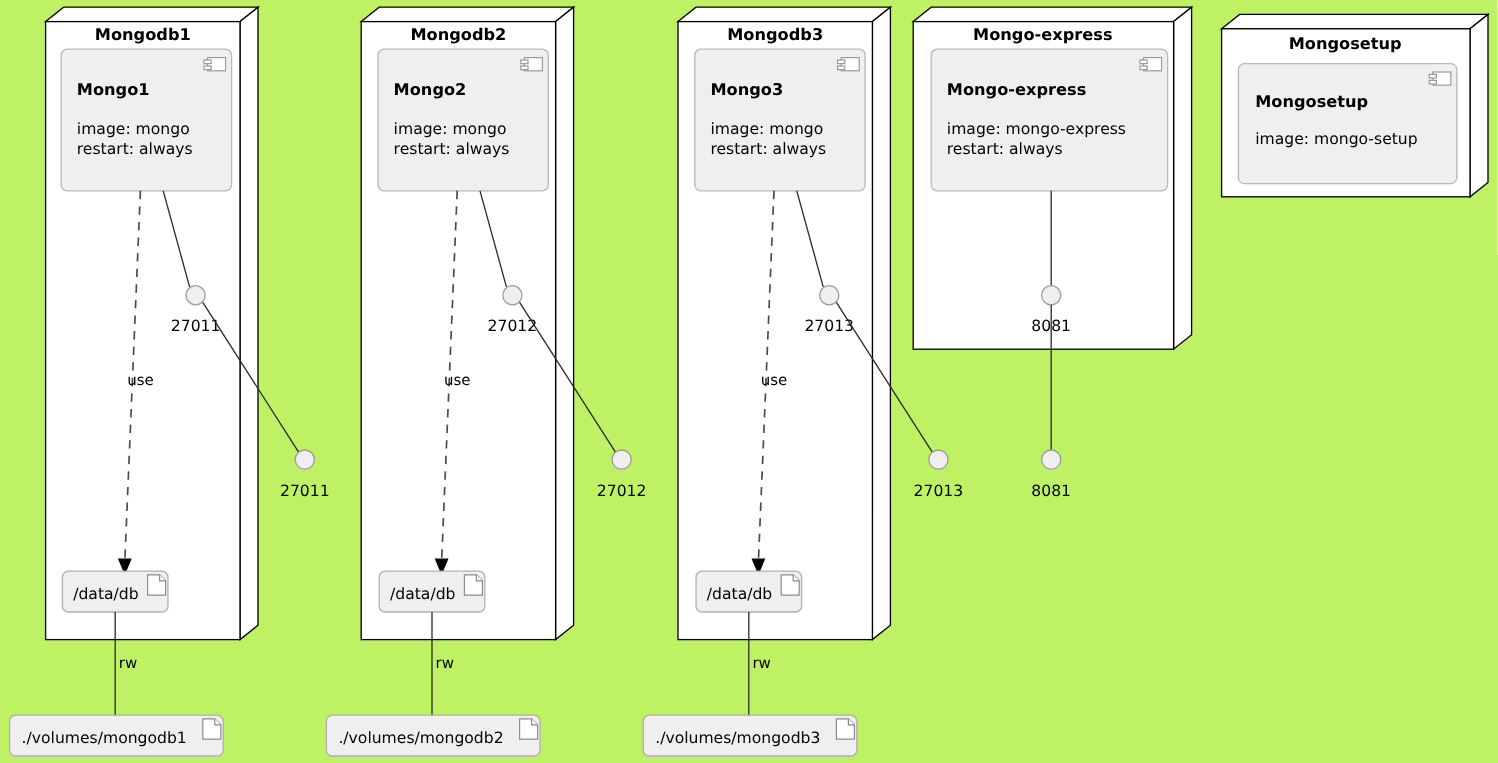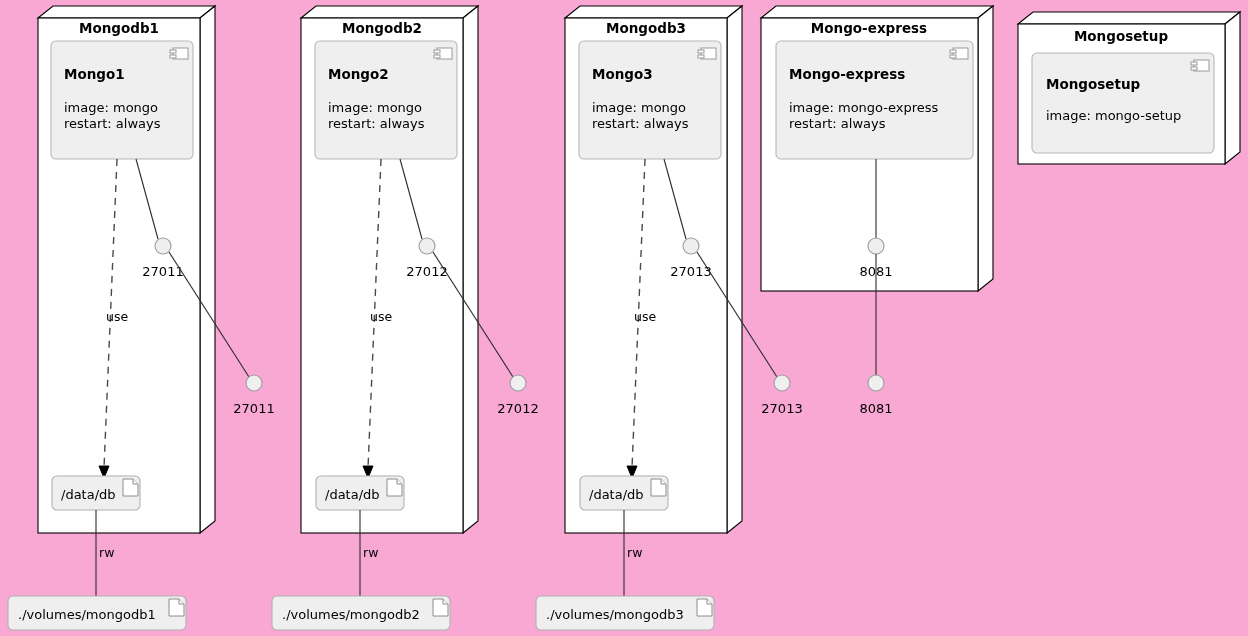--- a/index.html
+++ b/index.html
@@ -8,21 +8,21 @@
     padding: 0;
     background: #ffffff;
   }
   body {
     font-family: "DejaVu Sans", "Liberation Sans", sans-serif;
   }
   #canvas {
     position: relative;
     width: 1248px;
     height: 636px;
-    background: #f9a8d4;
+    background: #bef264;
     overflow: hidden;
   }
   #diagram-svg {
     position: absolute;
     left: 0;
     top: 0;
     width: 1248px;
     height: 636px;
   }
   .node-title {

